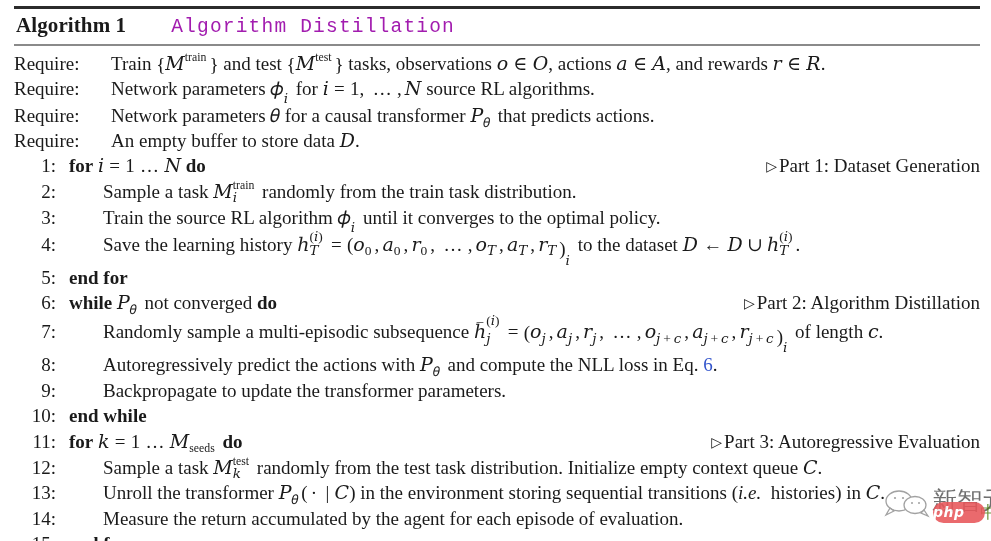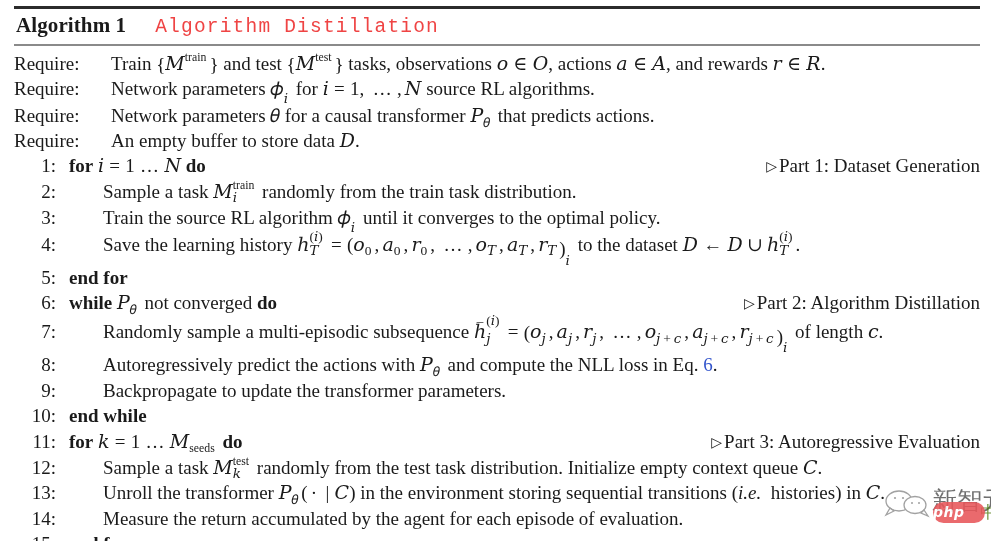--- a/index.html
+++ b/index.html
@@ -18,21 +18,21 @@
 
   .title-row {
     display:flex; align-items:baseline;
     padding:4px 2px 5px 2px;
     font-size:21px;
     gap:20px;
   }
   .title-label { font-weight:bold; letter-spacing:0.1px; }
   .title-mono {
     font-family:"Liberation Mono","DejaVu Sans Mono",monospace;
-    font-size:19.5px; margin-left:9px; letter-spacing:1.2px; color:#ef4444;
+    font-size:19.5px; margin-left:25px; letter-spacing:1.2px; color:#a21caf;
   }
 
   .body-lines { padding-top:5px; padding-bottom:3px; }
 
   .req-line {
     display:flex; align-items:baseline;
     font-size:19px; line-height:25px; white-space:nowrap;
   }
   .req-kw { font-weight:normal; min-width:92px; }
   .req-txt { margin-left:5px; }

